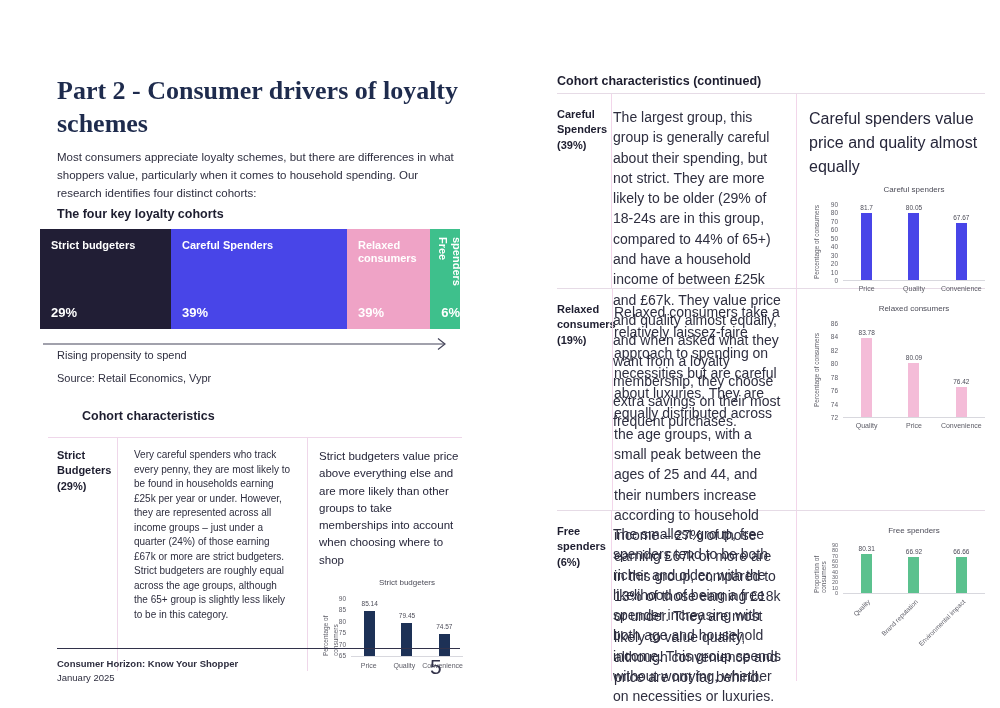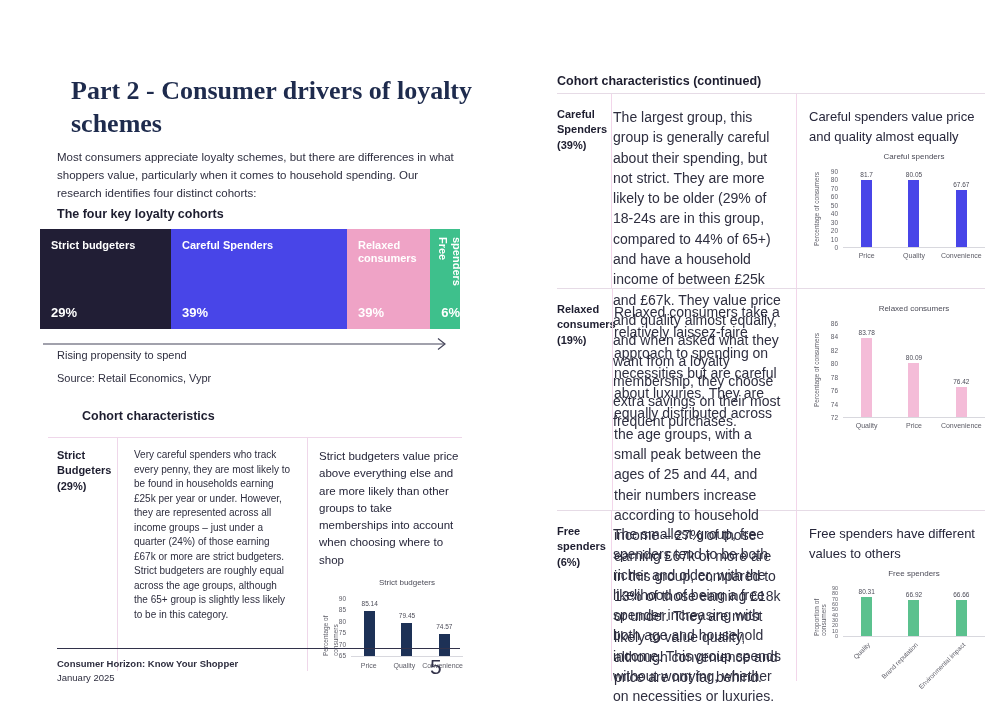--- a/index.html
+++ b/index.html
@@ -1,21 +1,21 @@
 <!DOCTYPE html>
 <html><head>
 <meta charset="utf-8">
 <style>
   * { margin:0; padding:0; box-sizing:border-box; }
   html,body { background:#ffffff; }
   body { width:1000px; height:708px; font-family:"Liberation Sans", sans-serif; color:#2e2e3f; }
   .page { position:relative; width:1000px; height:708px; background:#fff; overflow:hidden; }
 
   
-  .doc-title { position:absolute; left:71px; top:74px; width:420px;
+  .doc-title { position:absolute; left:57px; top:74px; width:420px;
     font-family:"Liberation Serif", serif; font-size:26px; line-height:1.27; color:#1e2b4d; font-weight:600; }
   .intro { position:absolute; left:57px; top:149px; width:400px; font-size:11.5px; line-height:1.55; color:#2e2e3f; }
   .sec-heading { font-weight:bold; font-size:12.5px; color:#1d1d2f; }
   .bar-heading { position:absolute; left:57px; top:207px; }
 
   .cohort-bar { position:absolute; left:40px; top:229px; width:420px; height:100px; display:flex; }
   .seg { position:relative; color:#fff; height:100%; }
   .seg-label { position:absolute; top:10px; left:11px; right:6px; font-weight:bold; font-size:11px; line-height:1.2; }
   .seg-pct { position:absolute; bottom:9px; left:11px; font-weight:bold; font-size:13px; }
   .seg-vertical .seg-label { left:6px; right:auto; top:8px; bottom:32px; writing-mode:vertical-lr; }
@@ -37,21 +37,21 @@
 
   
   .rt-heading { position:absolute; left:557px; top:74px; }
   .right-table { position:absolute; left:557px; top:93px; width:428px; border-top:1px solid #e6dbe6; }
   .rt-row { display:flex; border-bottom:1px solid #e6dbe6; }
   .rt-row.last { border-bottom:none; }
   .rt-label { width:55px; padding-top:13px; font-weight:bold; font-size:11px; line-height:1.4; color:#1d1d2f; }
   .rt-pct { font-weight:bold; }
   .rt-text { width:188px; padding:13px 12px 12px 1px; font-size:14px; line-height:1.45; border-left:1px solid #f2d6ea; }
   .rt-chart { flex:1; padding:13px 0 0 12px; border-left:1px solid #f2d6ea; overflow:visible; }
-  .rt-chart-heading { font-size:13px; line-height:1.5; color:#26263a; width:172px; margin-bottom:6px; }
+  .rt-chart-heading { font-size:16px; line-height:1.5; color:#26263a; width:172px; margin-bottom:6px; }
 
   
   .chart { position:relative; color:#5c5c66; }
   .c-title { text-align:center; font-size:8px; color:#4c4c58; margin-bottom:10px; }
   .c-plot { position:relative; height:var(--ph); border-bottom:1px solid #d8d8de; }
   .c-ylabel { position:absolute; left:-30px; bottom:0; height:100%; writing-mode:vertical-rl; transform:rotate(180deg);
     font-size:6.5px; display:flex; align-items:center; justify-content:center; color:#5c5c66; }
   .c-tick { position:absolute; left:-5px; transform:translate(-100%,50%); font-size:6.5px; }
   .c-bars { position:absolute; left:0; right:0; top:0; bottom:0; display:flex; }
   .c-slot { flex:1; display:flex; flex-direction:column; justify-content:flex-end; align-items:center; }
@@ -251,21 +251,20 @@
       </div>
     </div>
 
     <div class="rt-row last" style="height:170px;">
       <div class="rt-label">
         <div>Free spenders</div>
         <div class="rt-pct">(6%)</div>
       </div>
       <div class="rt-text">The smallest group, free spenders tend to be both richer and older, with the likelihood of being a free spender increasing with both age and household income. This group spends without worrying, whether on necessities or luxuries. They have different values to other groups, putting quality top of the list.</div>
       <div class="rt-chart">
-        <div class="rt-chart-heading">Free spenders have different values to others</div>
         <div class="chart chart-free">
             <div class="c-title">Free spenders</div>
             <div class="c-plot">
               <div class="c-ylabel">Proportion of consumers</div>
               <div class="c-tick" style="bottom: 0%;">0</div>
               <div class="c-tick" style="bottom: 11.1111%;">10</div>
               <div class="c-tick" style="bottom: 22.2222%;">20</div>
               <div class="c-tick" style="bottom: 33.3333%;">30</div>
               <div class="c-tick" style="bottom: 44.4444%;">40</div>
               <div class="c-tick" style="bottom: 55.5556%;">50</div>

